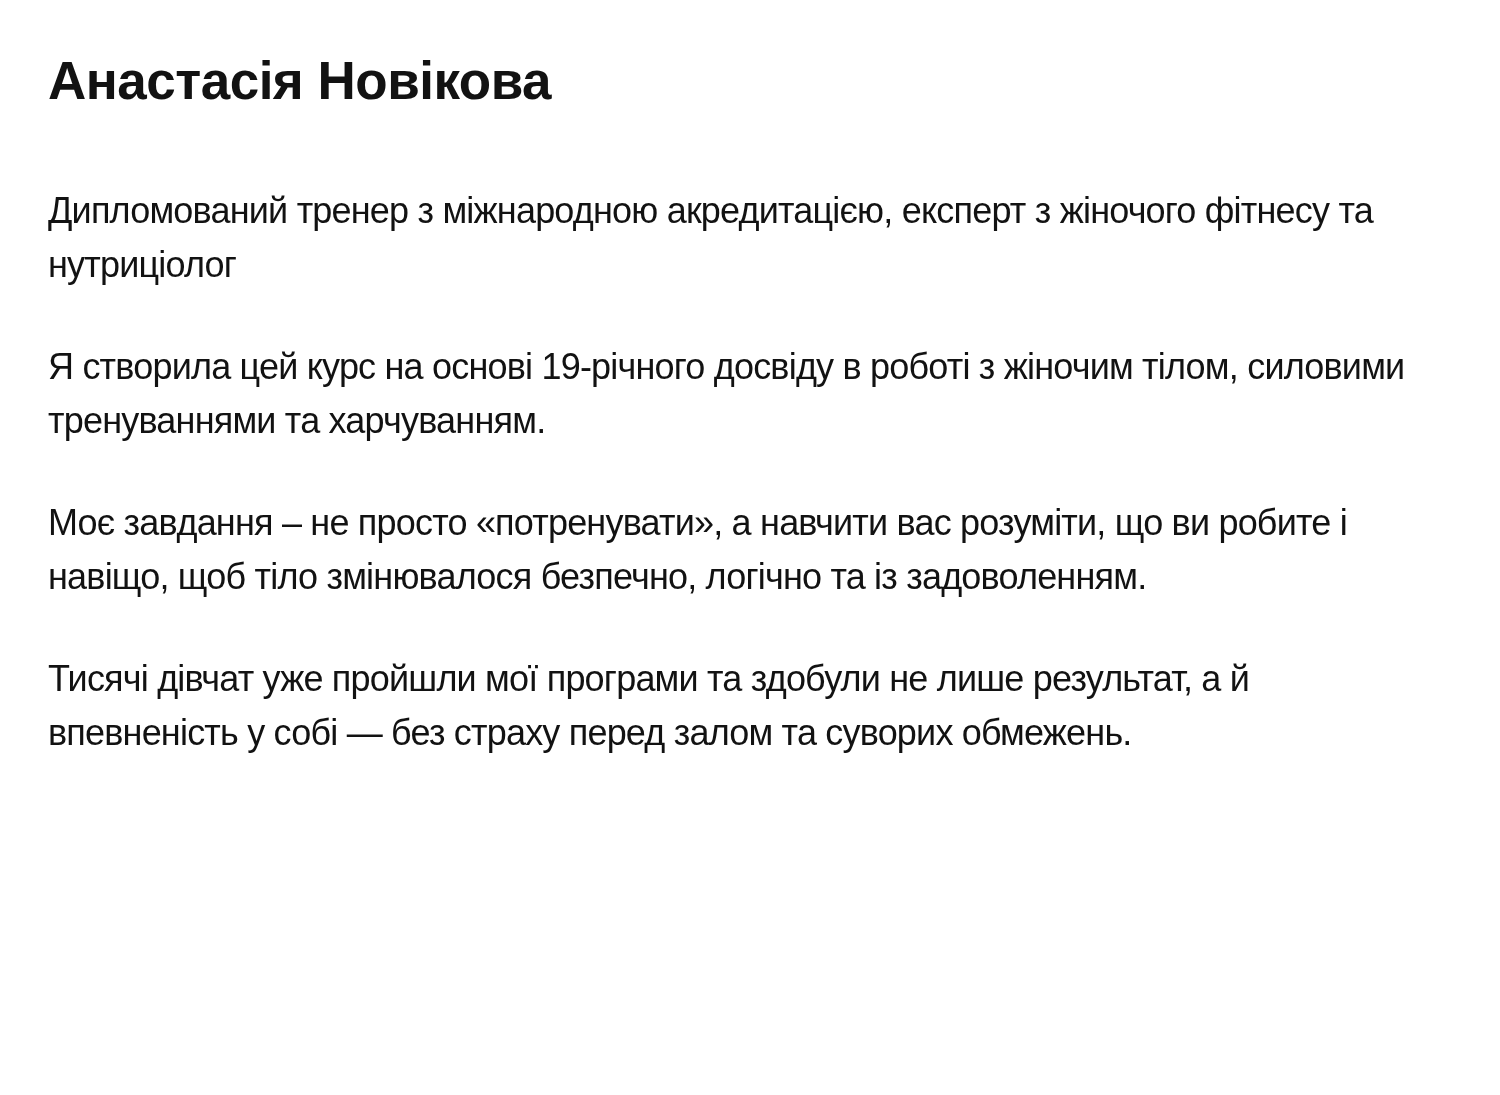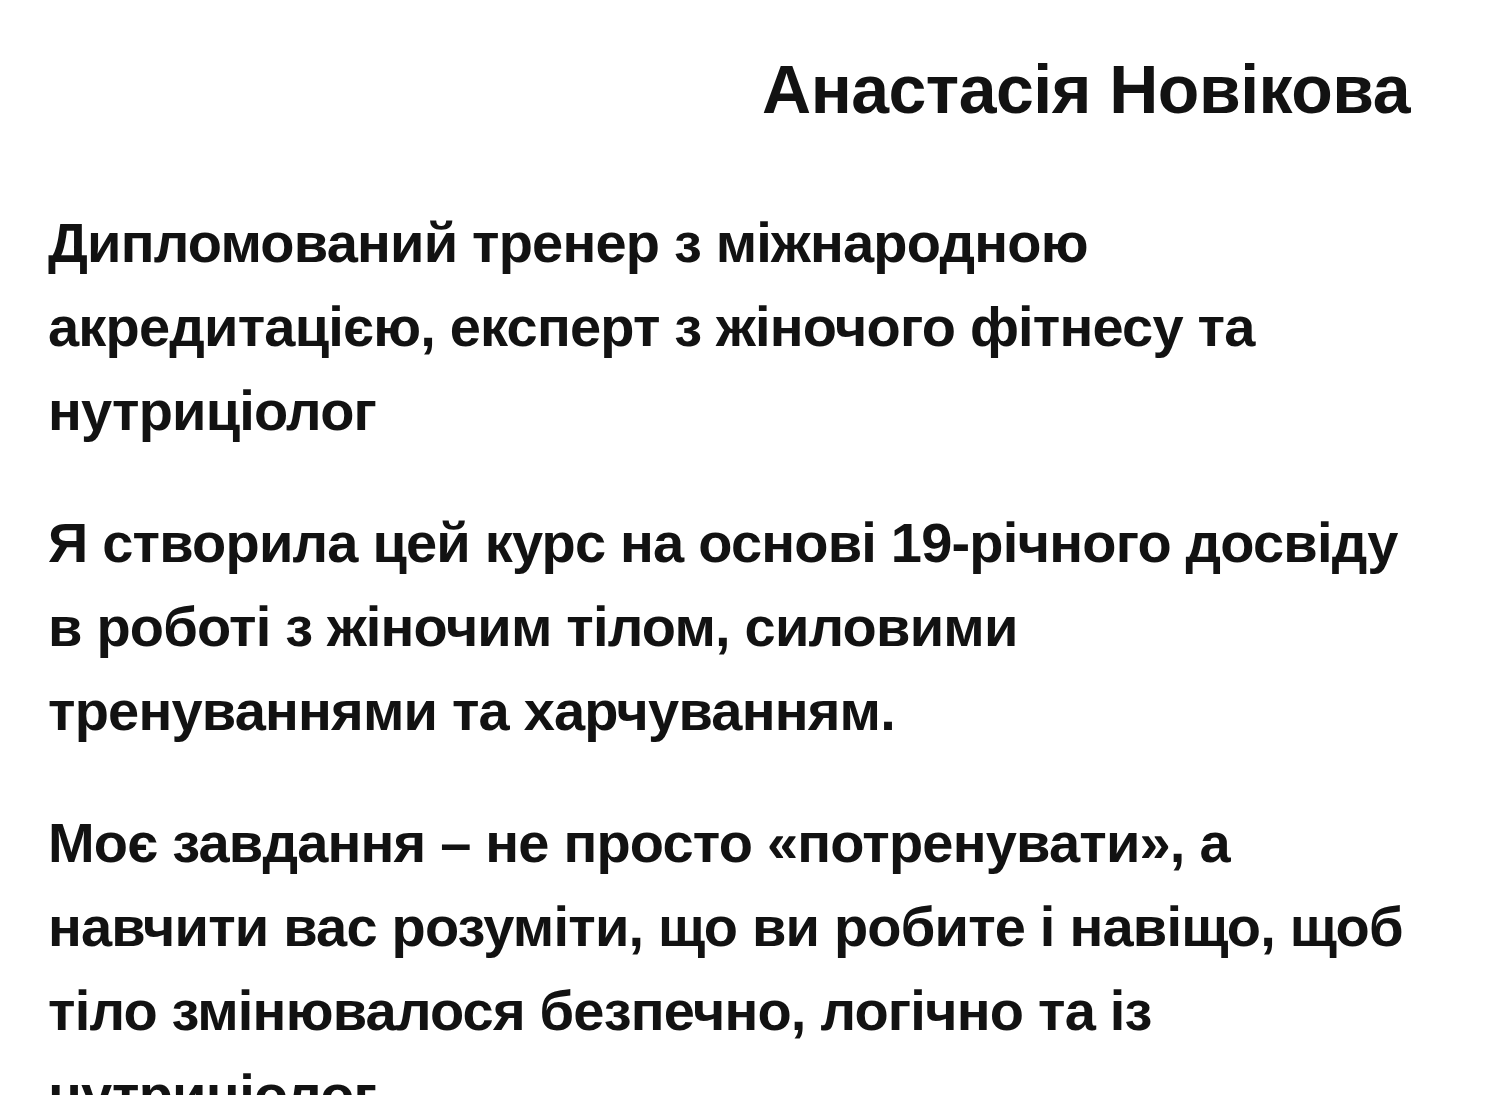--- a/index.html
+++ b/index.html
@@ -14,41 +14,41 @@
     color: #121212;
     overflow: hidden;
     box-sizing: border-box;
   }
   .content {
     padding: 52px 50px 0 48px;
     max-width: 1460px;
     box-sizing: border-box;
   }
   .page-title {
-    font-size: 68px;
+    font-size: 53px;
     font-weight: 700;
     letter-spacing: -0.5px;
     line-height: 1.1;
     margin: 0 0 74px 0;
-    text-align: right;
   }
   .bio-paragraph {
-    font-size: 56px;
-    font-weight: 700;
+    font-size: 36px;
+    font-weight: 400;
     letter-spacing: -0.8px;
     line-height: 1.5;
     margin: 0 0 48px 0;
     max-width: 1410px;
   }
 </style>
 </head>
 <body>
 
 <div class="content">
   <h1 class="page-title">Анастасія Новікова</h1>
 
   <p class="bio-paragraph">Дипломований тренер з міжнародною акредитацією, експерт з жіночого фітнесу та нутриціолог</p>
 
   <p class="bio-paragraph">Я створила цей курс на основі 19-річного досвіду в роботі з жіночим тілом, силовими тренуваннями та харчуванням.</p>
 
-  <p class="bio-paragraph">Моє завдання – не просто «потренувати», а навчити вас розуміти, що ви робите і навіщо, щоб тіло змінювалося безпечно, логічно та із нутриціолог.</p>
+  <p class="bio-paragraph">Моє завдання – не просто «потренувати», а навчити вас розуміти, що ви робите і навіщо, щоб тіло змінювалося безпечно, логічно та із задоволенням.</p>
 
+  <p class="bio-paragraph">Тисячі дівчат уже пройшли мої програми та здобули не лише результат, а й впевненість у собі — без страху перед залом та суворих обмежень.</p>
 </div>
 
 </body></html>

